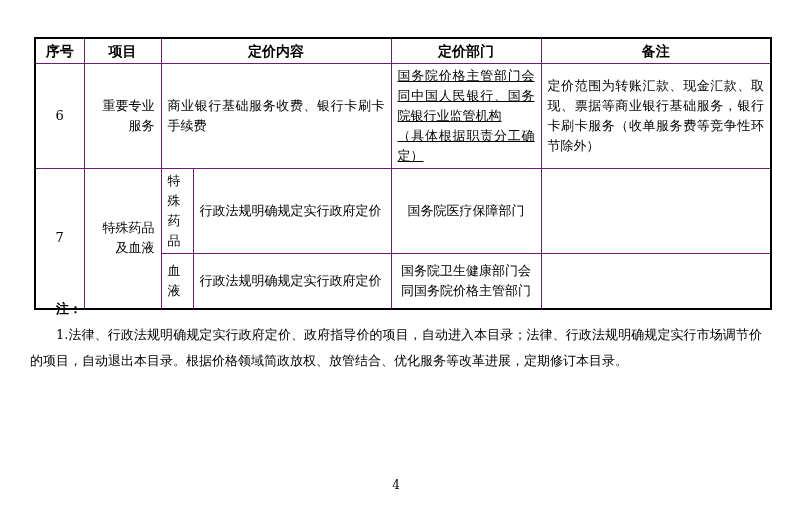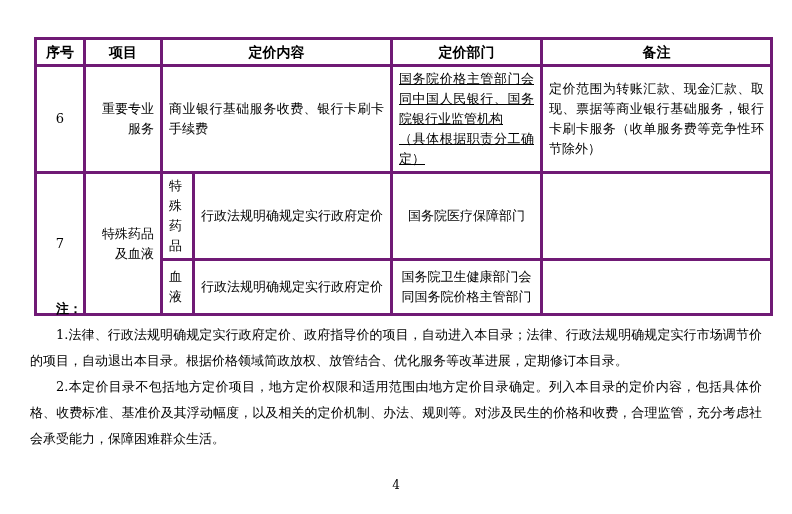--- a/index.html
+++ b/index.html
@@ -16,21 +16,21 @@
   .pricing-table {
     position: absolute;
     left: 34px;
     top: 37px;
     width: 736px;
     border-collapse: collapse;
     table-layout: fixed;
     border: 2px solid #000000;
   }
   .pricing-table th, .pricing-table td {
-    border: 3px solid #701a75;
+    border: 1px solid #701a75;
     font-size: 13px;
     line-height: 20px;
     vertical-align: middle;
     padding: 2px 6px;
     overflow: hidden;
   }
   .pricing-table th {
     font-size: 14px;
     font-weight: 700;
     text-align: center;
@@ -111,18 +111,17 @@
         <td class="cell-justify">行政法规明确规定实行政府定价</td>
         <td class="cell-center">国务院卫生健康部门会同国务院价格主管部门</td>
         <td class="cell-justify"></td>
       </tr>
     </tbody>
   </table>
 
   <div class="notes">
     <p class="note-label">注：</p>
     <p>1.法律、行政法规明确规定实行政府定价、政府指导价的项目，自动进入本目录；法律、行政法规明确规定实行市场调节价的项目，自动退出本目录。根据价格领域简政放权、放管结合、优化服务等改革进展，定期修订本目录。</p>
-    <p>2.本定价目录不包括地方定价项目，地方定价权限和适用范围由地方定价目录确定。列入本目录的定价内容，包括具体价格、收费标准、基准价及其浮动幅度，以及相关的定价机制、办法、规则等。对涉及民生的价格和收费，合理监管，充分考虑社会承受能力，保障困难群众生活。</p>
   </div>
 
   <div class="page-number">4</div>
 
 </div>
 
 </body></html>

